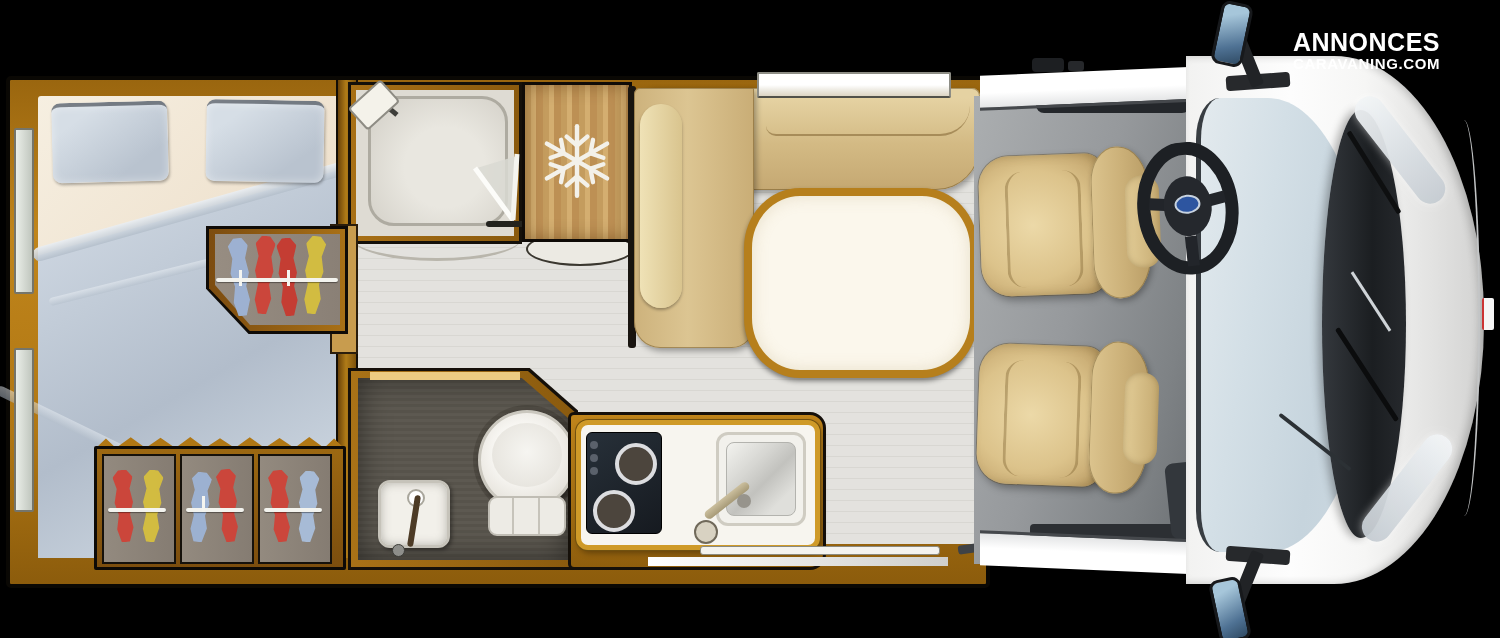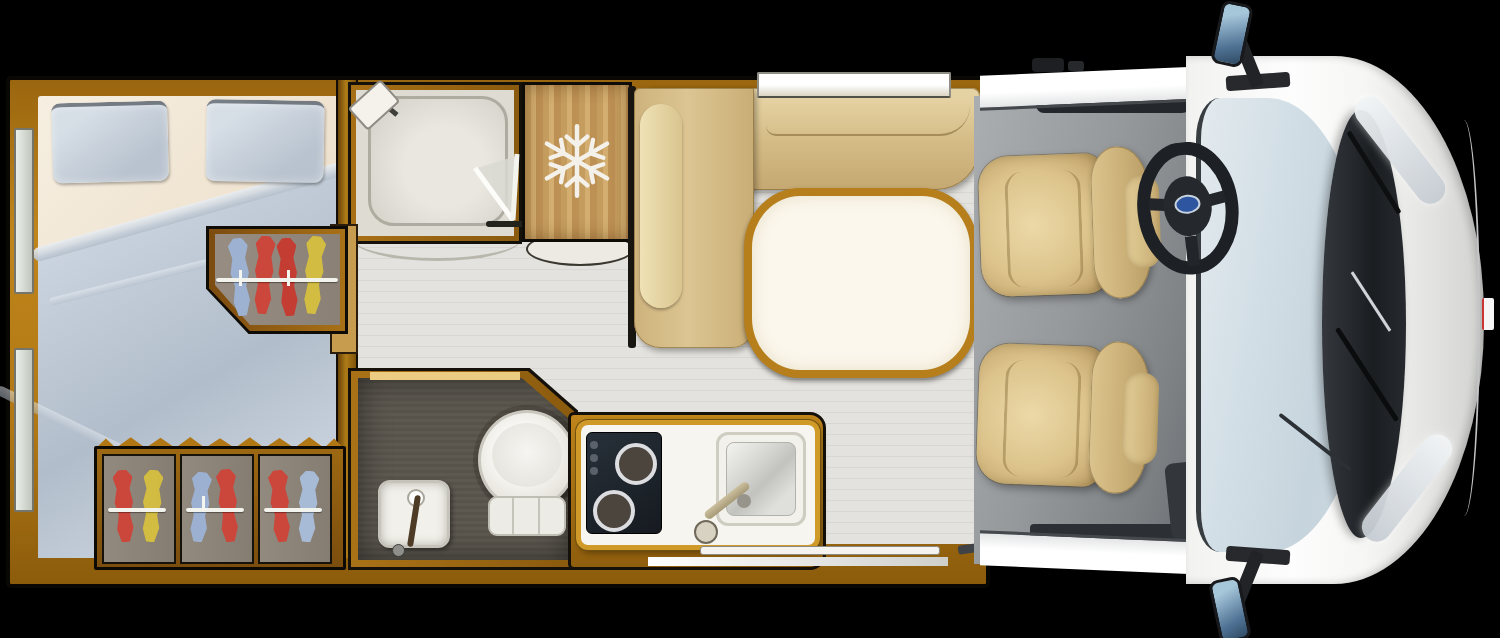--- a/index.html
+++ b/index.html
@@ -297,13 +297,17 @@
     <div class="abs headrest"></div>
   </div>
 
   <svg class="abs" style="left:1136px;top:142px;transform:rotate(-6deg);" width="108" height="134" viewBox="0 0 108 134">
     <ellipse cx="52" cy="66" rx="44" ry="60" fill="none" stroke="#1d2024" stroke-width="13"></ellipse>
     <path d="M14,58 L40,62 M90,58 L64,62 M52,124 L52,94" stroke="#22252a" stroke-width="12" fill="none"></path>
     <ellipse cx="52" cy="64" rx="24" ry="30" fill="#25282d"></ellipse>
     <ellipse cx="52" cy="62" rx="12" ry="8.5" stroke="#c7d2df" stroke-width="2" id="badge" fill="#2d55a0"></ellipse>
   </svg>
 
+  <div class="abs logo">
+    <div class="l1">ANNONCES</div>
+    <div class="l2">CARAVANING.COM</div>
+  </div>
 </div>
 
 </body></html>

